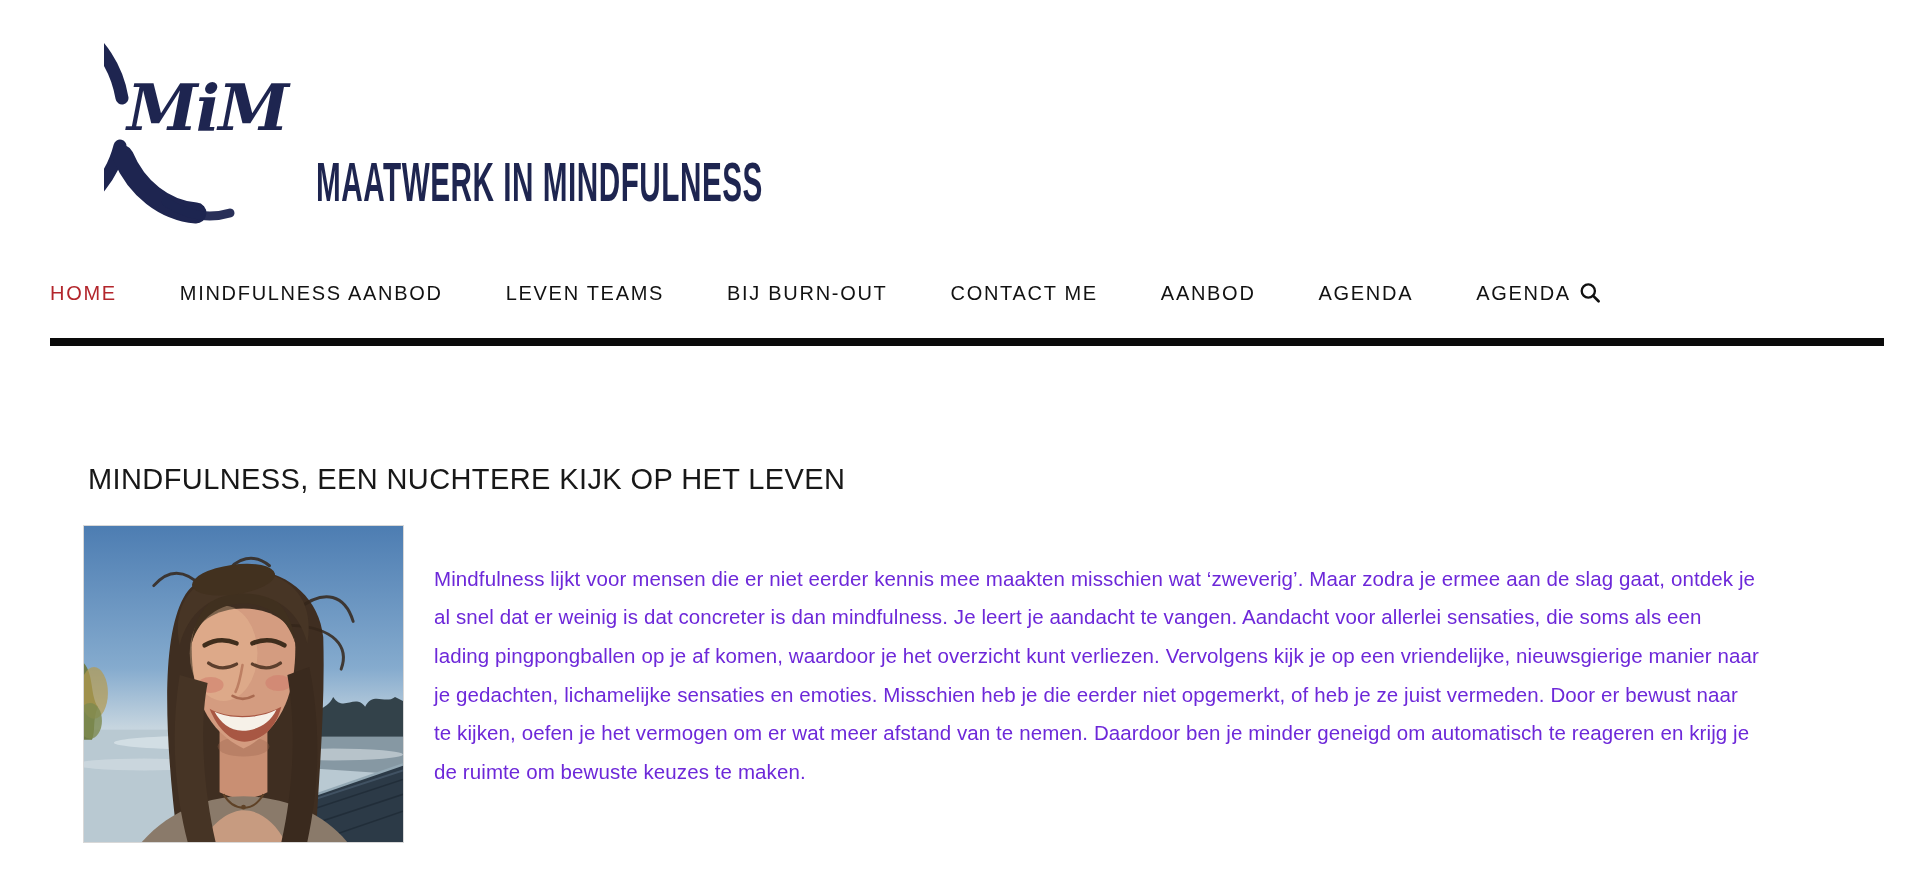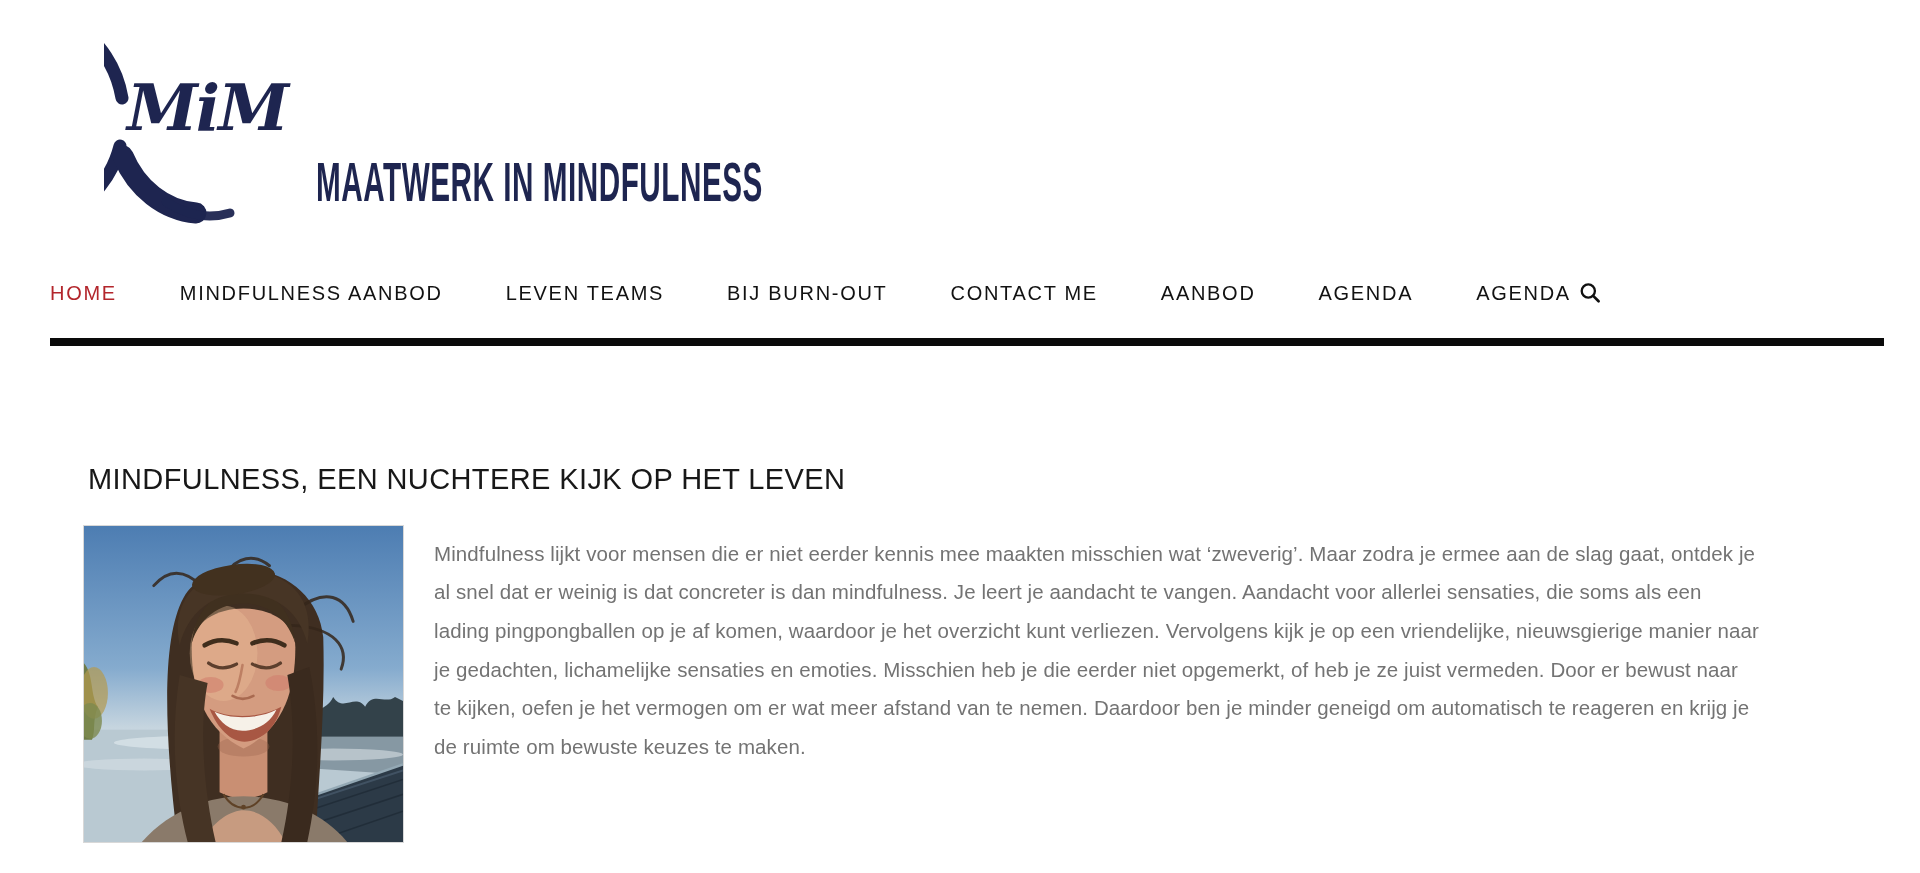--- a/index.html
+++ b/index.html
@@ -41,22 +41,22 @@
     font-size:29px;font-weight:500;letter-spacing:0.4px;color:#181818;
     white-space:nowrap;
     text-align:center;
   }
   .portrait{
     position:absolute;left:83px;top:525px;width:321px;height:318px;
     border:1px solid #d8d8d8;box-sizing:border-box;background:#7ea6cc;
   }
   .portrait svg{display:block;width:100%;height:100%;}
   .body-text{
-    position:absolute;left:434px;top:514px;width:1326px;
-    font-size:20.5px;line-height:38.7px;letter-spacing:0.1px;color:#737373;
+    position:absolute;left:434px;top:539px;width:1326px;
+    font-size:20.5px;line-height:38.7px;letter-spacing:0.1px;color:#6d28d9;
   }
 </style>
 </head>
 <body>
 
 <a class="logo">
   <svg class="enso" width="206" height="224" viewBox="0 0 206 224">
     <path d="M 16,142 A 88,101 0 1 1 18,94" fill="none" stroke="#1e2550" stroke-width="13" stroke-linecap="round"></path>
     <path d="M 19,152 A 88,101 0 0 0 92,209" fill="none" stroke="#1e2550" stroke-width="21" stroke-linecap="round"></path>
     <path d="M 62,198 C 84,212 106,215 126,209" fill="none" stroke="#1e2550" stroke-width="9" stroke-linecap="round" opacity="0.95"></path>

